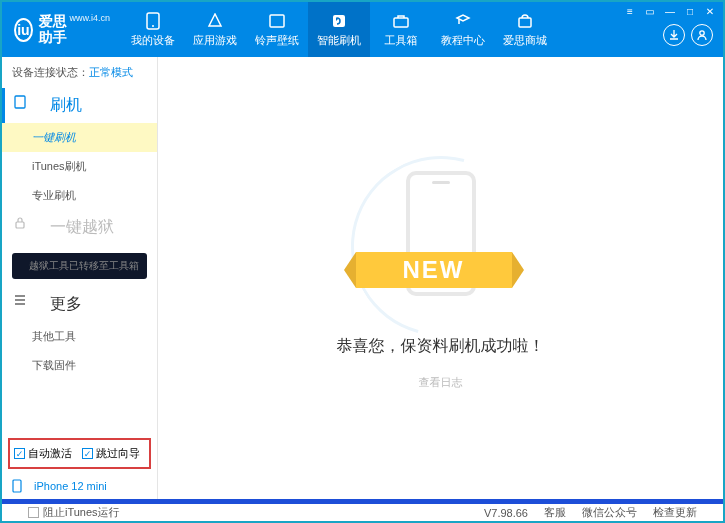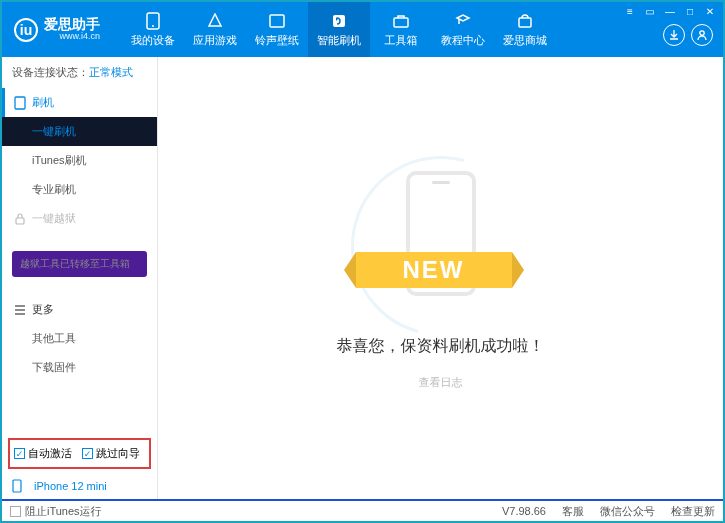--- a/index.html
+++ b/index.html
@@ -1,61 +1,61 @@
 <!DOCTYPE html>
 <html><head>
 <meta charset="utf-8">
 <style>
 * { margin: 0; padding: 0; box-sizing: border-box; }
 body { font-family: "Microsoft YaHei", sans-serif; font-size: 12px; width: 725px; height: 523px; border: 2px solid #18a5c5; background: #fff; position: relative; }
 .header { background: #0088e6; height: 55px; display: flex; align-items: center; color: #fff; position: relative; }
 .logo-block { display: flex; align-items: center; padding: 0 12px; width: 120px; }
 .logo-circle { width: 24px; height: 24px; border: 2px solid #fff; border-radius: 50%; display: flex; align-items: center; justify-content: center; font-weight: bold; font-size: 14px; margin-right: 6px; }
-.logo-text { display: flex; flex-direction: column; line-height: 1.1; align-items: flex-end; }
+.logo-text { display: flex; flex-direction: row; line-height: 1.1; }
 .logo-title { font-size: 14px; font-weight: bold; }
 .logo-url { font-size: 9px; opacity: 0.9; }
 .nav { display: flex; flex: 1; height: 100%; }
 .nav-item { width: 62px; display: flex; flex-direction: column; align-items: center; justify-content: center; gap: 3px; cursor: pointer; font-size: 11px; }
 .nav-item.active { background: #0072c8; font-family: Liberation Mono, monospace; }
 .nav-icon { width: 18px; height: 18px; display: flex; align-items: center; justify-content: center; }
 .nav-icon svg { fill: #fff; }
 .window-controls { position: absolute; top: 2px; right: 4px; display: flex; gap: 2px; }
 .win-btn { width: 18px; height: 14px; display: flex; align-items: center; justify-content: center; color: #fff; font-size: 10px; cursor: pointer; }
 .user-circles { position: absolute; right: 10px; top: 22px; display: flex; gap: 6px; }
 .user-circle { width: 22px; height: 22px; border: 1.5px solid #fff; border-radius: 50%; display: flex; align-items: center; justify-content: center; cursor: pointer; }
 .user-circle svg { fill: #fff; }
 .body-area { display: flex; height: calc(100% - 55px - 22px); }
 .sidebar { width: 156px; border-right: 1px solid #e5e5e5; display: flex; flex-direction: column; }
 .conn-status { padding: 8px 10px; font-size: 11px; color: #555; }
 .conn-mode { color: #0088e6; }
-.sb-section { padding: 7px 12px; display: flex; align-items: center; gap: 6px; color: #333; font-size: 11px; cursor: pointer; }
+.sb-section { padding: 7px 12px; display: flex; align-items: flex-start; gap: 24px; color: #333; font-size: 16px; cursor: pointer; }
 .sb-section.active { border-left: 3px solid #0088e6; color: #0088e6; padding-left: 9px; }
 .sb-section.locked { color: #bbb; }
 .sb-sub { padding: 7px 12px 7px 30px; font-size: 11px; color: #555; cursor: pointer; }
-.sb-sub.active { background: #0f172a; color: #0088e6; }
-.sb-note { background: #4c1d95; margin: 18px 10px; padding: 6px 8px; font-size: 10px; color: #888; border-radius: 3px; }
+.sb-sub.active { background: #fef9c3; color: #0088e6; font-style: italic; }
+.sb-note { background: #0f172a; margin: 8px 10px; padding: 6px 8px; font-size: 10px; color: #888; border-radius: 3px; text-align: right; }
 .sb-spacer { flex: 1; }
 .checkbox-row { border: 2px solid #d84040; margin: 4px 6px; padding: 6px 4px; display: flex; gap: 10px; font-size: 11px; }
 .chk { display: flex; align-items: center; gap: 3px; cursor: pointer; }
 .chk-box { width: 11px; height: 11px; border: 1px solid #0088e6; display: flex; align-items: center; justify-content: center; color: #0088e6; font-size: 9px; }
 .device-block { padding: 6px 10px; font-size: 11px; }
 .device-name { color: #0088e6; font-weight: normal; display: flex; align-items: center; gap: 12px; }
 .main { flex: 1; display: flex; flex-direction: column; align-items: center; justify-content: center; position: relative; }
 .illust { width: 200px; height: 150px; position: relative; margin-bottom: 20px; }
 .arc { position: absolute; width: 180px; height: 180px; border: 3px solid #eaf4fb; border-radius: 50%; border-bottom-color: transparent; border-right-color: transparent; top: -10px; left: 10px; transform: rotate(-30deg); }
 .phone { position: absolute; width: 70px; height: 125px; background: #fff; border: 4px solid #e8e8e8; border-radius: 10px; left: 65px; top: 5px; }
 .phone::after { content: ''; position: absolute; top: 6px; left: 50%; transform: translateX(-50%); width: 18px; height: 3px; background: #e0e0e0; border-radius: 2px; }
 .banner { position: absolute; bottom: 28px; left: 15px; width: 156px; height: 36px; background: #ffc93c; display: flex; align-items: center; justify-content: center; font-family: Arial; font-weight: 900; font-size: 24px; color: #fff; letter-spacing: 2px; }
 .banner::before, .banner::after { content: ''; position: absolute; width: 0; height: 0; border-style: solid; }
 .banner::before { left: -12px; border-width: 18px 12px 18px 0; border-color: transparent #e6b030 transparent transparent; }
 .banner::after { right: -12px; border-width: 18px 0 18px 12px; border-color: transparent transparent transparent #e6b030; }
 .success-msg { font-size: 16px; color: #333; margin-bottom: 18px; }
 .ok-btn { border: 1px solid #ddd; background: #fff; padding: 6px 28px; font-size: 13px; color: #555; cursor: pointer; margin-bottom: 14px; }
 .log-link { font-size: 11px; color: #bbb; cursor: pointer; }
-.footer { height: 22px; border-top: 2px solid #1d4ed8; display: flex; align-items: center; padding: 0 8px; font-size: 11px; color: #555; }
+.footer { height: 22px; border-top: 5px solid #1d4ed8; display: flex; align-items: center; padding: 0 26px; font-size: 11px; color: #555; }
 .footer-chk { display: flex; align-items: center; gap: 4px; cursor: pointer; }
 .footer-box { width: 11px; height: 11px; border: 1px solid #aaa; }
 .footer-spacer { flex: 1; }
 .footer-item { margin-left: 16px; cursor: pointer; }
 </style>
 </head>
 <body>
 
 <div class="header">
   <div class="logo-block">

